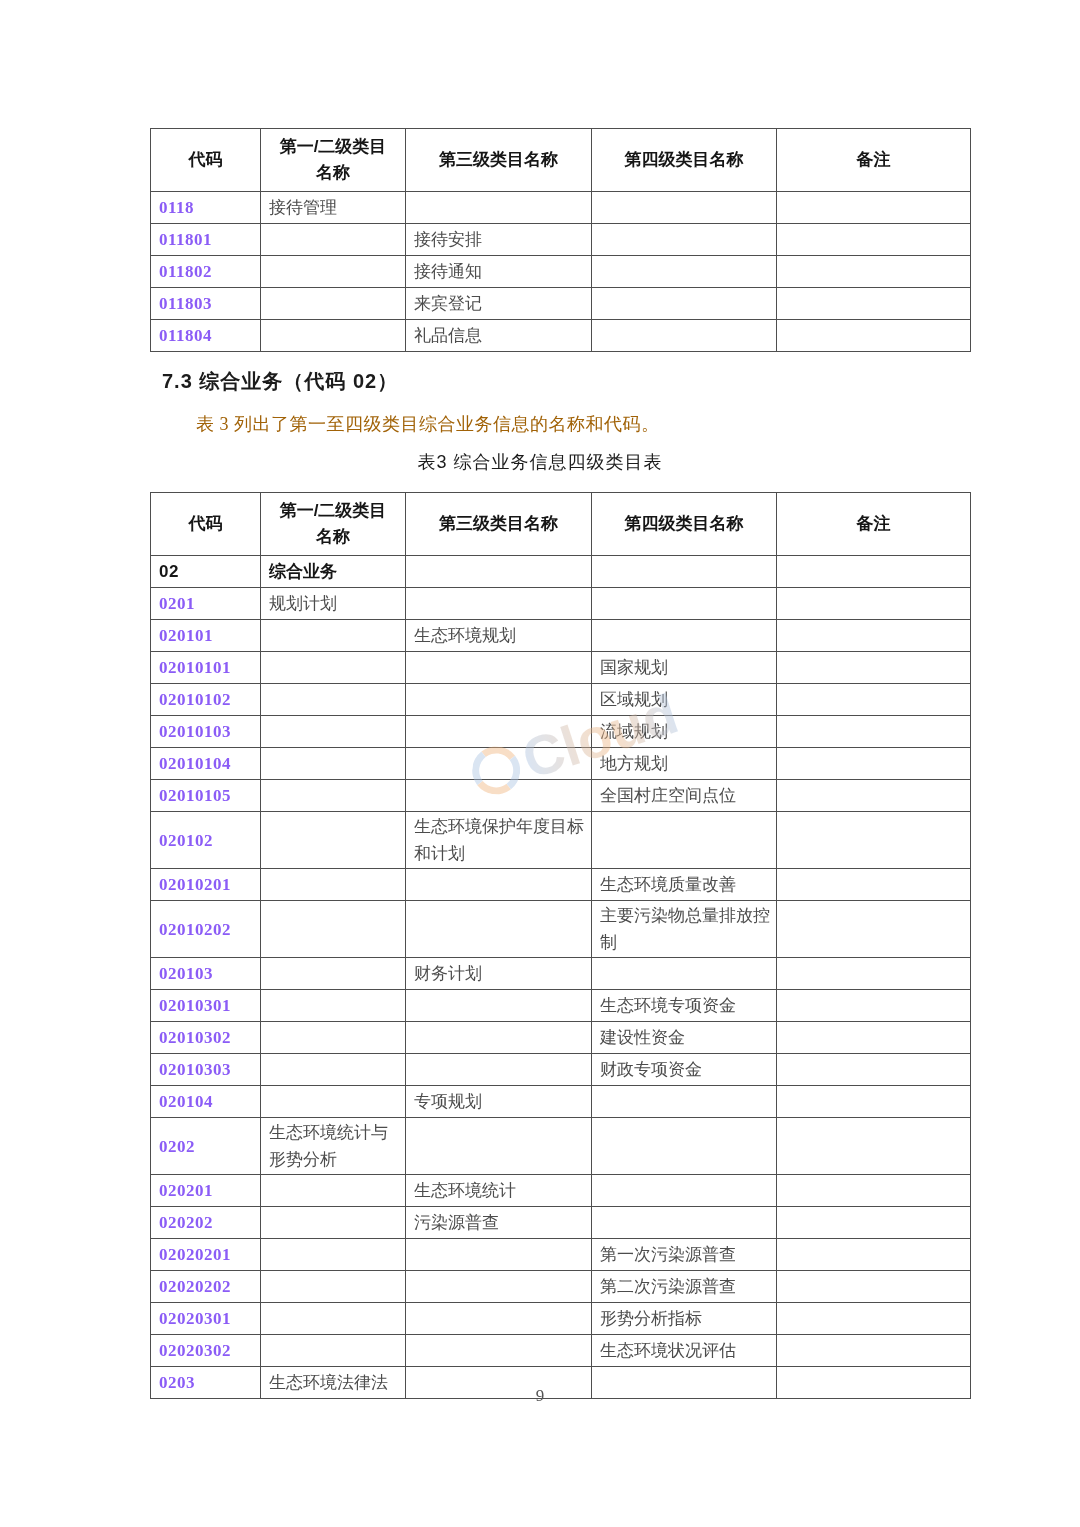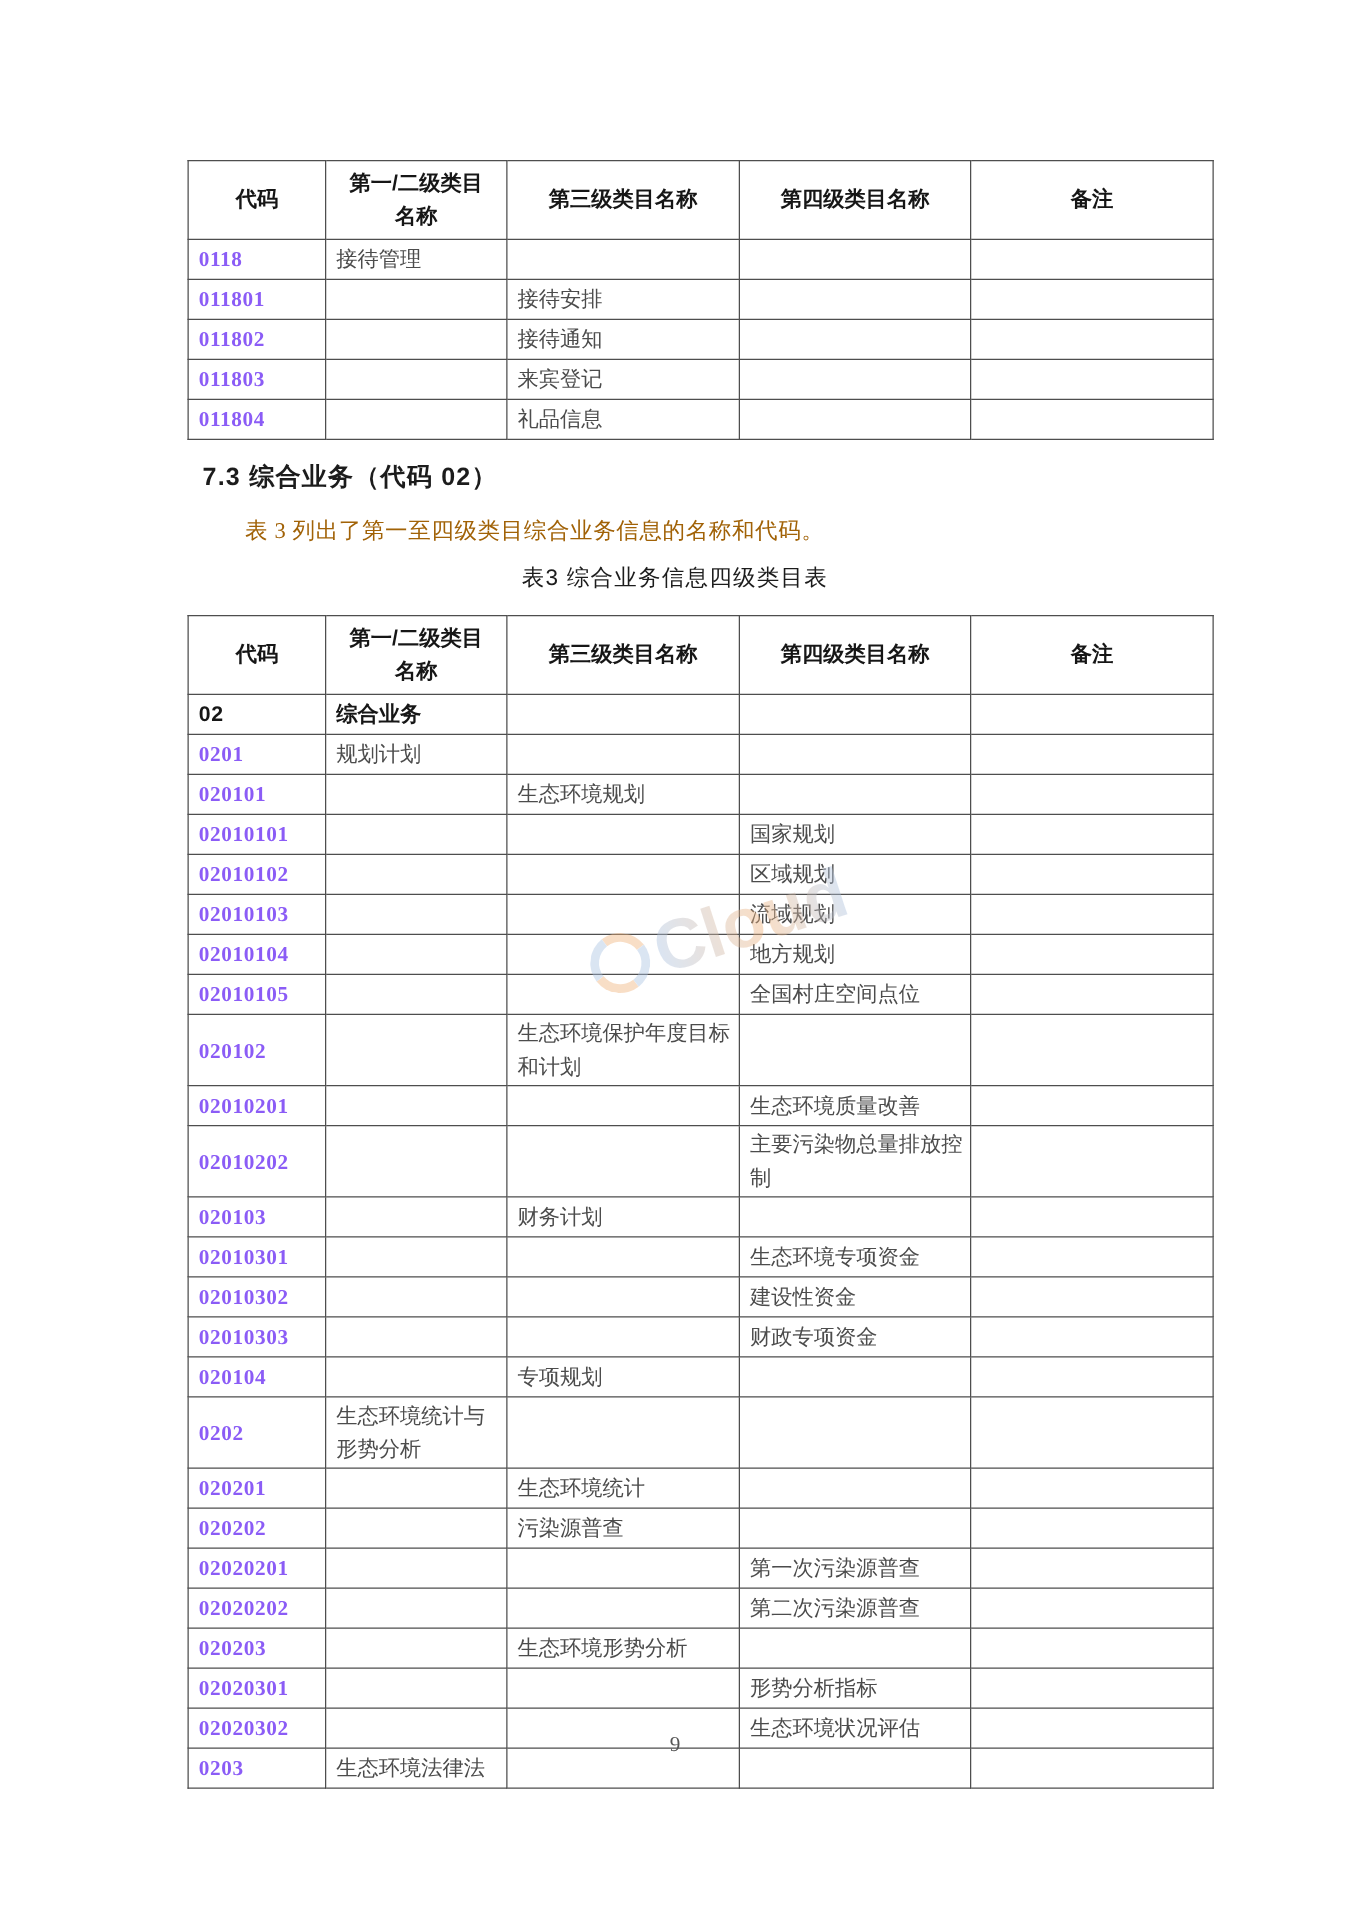--- a/index.html
+++ b/index.html
@@ -357,27 +357,20 @@
           <td class="name"></td>
         </tr>
         <tr>
           <td class="code">02020202</td>
           <td class="name"></td>
           <td class="name"></td>
           <td class="name">第二次污染源普查</td>
           <td class="name"></td>
         </tr>
         <tr>
-          <td class="code">020203</td>
-          <td class="name"></td>
-          <td class="name">生态环境形势分析</td>
-          <td class="name"></td>
-          <td class="name"></td>
-        </tr>
-        <tr>
           <td class="code">02020301</td>
           <td class="name"></td>
           <td class="name"></td>
           <td class="name">形势分析指标</td>
           <td class="name"></td>
         </tr>
         <tr>
           <td class="code">02020302</td>
           <td class="name"></td>
           <td class="name"></td>

